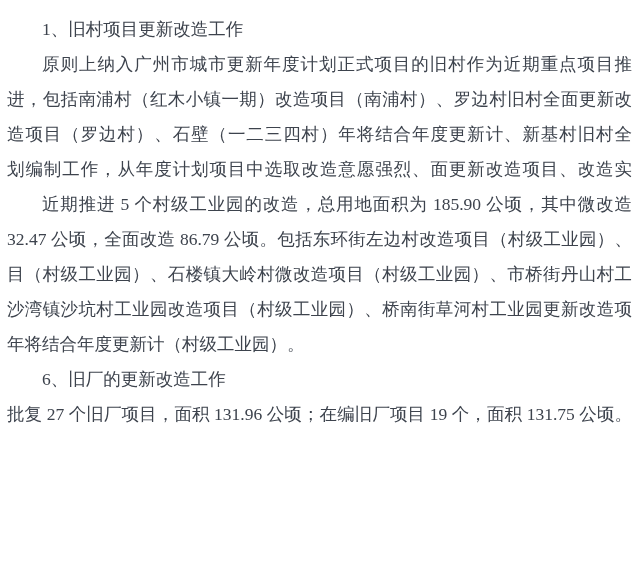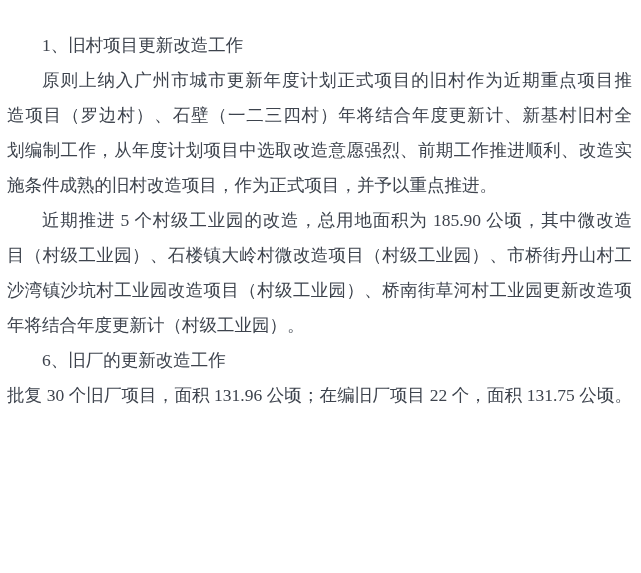--- a/index.html
+++ b/index.html
@@ -6,21 +6,21 @@
     margin: 0;
     padding: 0;
     background: #ffffff;
   }
   .page {
     position: relative;
     width: 641px;
     height: 573px;
     box-sizing: border-box;
     background: var(--page-bg, #ffffff);
-    padding: 28px 9px 0 7px;
+    padding: 12px 9px 0 7px;
     overflow: hidden;
     font-family: "Liberation Serif", "DejaVu Serif", serif;
     font-size: 17.5px;
     line-height: 35px;
     color: var(--text-color, #3d434d);
   }
   .line {
     height: 35px;
     overflow: hidden;
     white-space: normal;
@@ -40,30 +40,31 @@
   }
 </style>
 </head>
 <body>
 
 <div class="page">
 
   <section>
     <div class="line indent">1、旧村项目更新改造工作</div>
     <div class="line indent justify">原则上纳入广州市城市更新年度计划正式项目的旧村作为近期重点项目推</div>
+    <div class="line justify">进，包括南浦村（红木小镇一期）改造项目（南浦村）、罗边村旧村全面更新改</div>
     <div class="line justify">造项目（罗边村）、石壁（一二三四村）年将结合年度更新计、新基村旧村全</div>
-    <div class="line justify">划编制工作，从年度计划项目中选取改造意愿强烈、前期工作推进顺利、改造实</div>
-    <div class="line">施条件成熟的旧村改造项目，作为正式项目，并予以重点推进。</div>
+    <div class="line justify">划编制工作，从年度计划项目中选取改造意愿强烈、面更新改造项目、改造实</div>
   </section>
 
   <section>
     <div class="line indent justify">近期推进 5 个村级工业园的改造，总用地面积为 185.90 公顷，其中微改造</div>
+    <div class="line justify">32.47 公顷，全面改造 86.79 公顷。包括东环街左边村改造项目（村级工业园）、</div>
     <div class="line justify">目（村级工业园）、石楼镇大岭村微改造项目（村级工业园）、市桥街丹山村工</div>
     <div class="line justify">沙湾镇沙坑村工业园改造项目（村级工业园）、桥南街草河村工业园更新改造项</div>
     <div class="line">年将结合年度更新计（村级工业园）。</div>
   </section>
 
   <section>
     <div class="line indent">6、旧厂的更新改造工作</div>
-    <div class="line justify">批复 30 个旧厂项目，面积 131.96 公顷；在编旧厂项目 22 个，面积 131.75 公顷。</div>
+    <div class="line justify">批复 27 个旧厂项目，面积 131.96 公顷；在编旧厂项目 19 个，面积 131.75 公顷。</div>
   </section>
 
 </div>
 
 </body></html>

